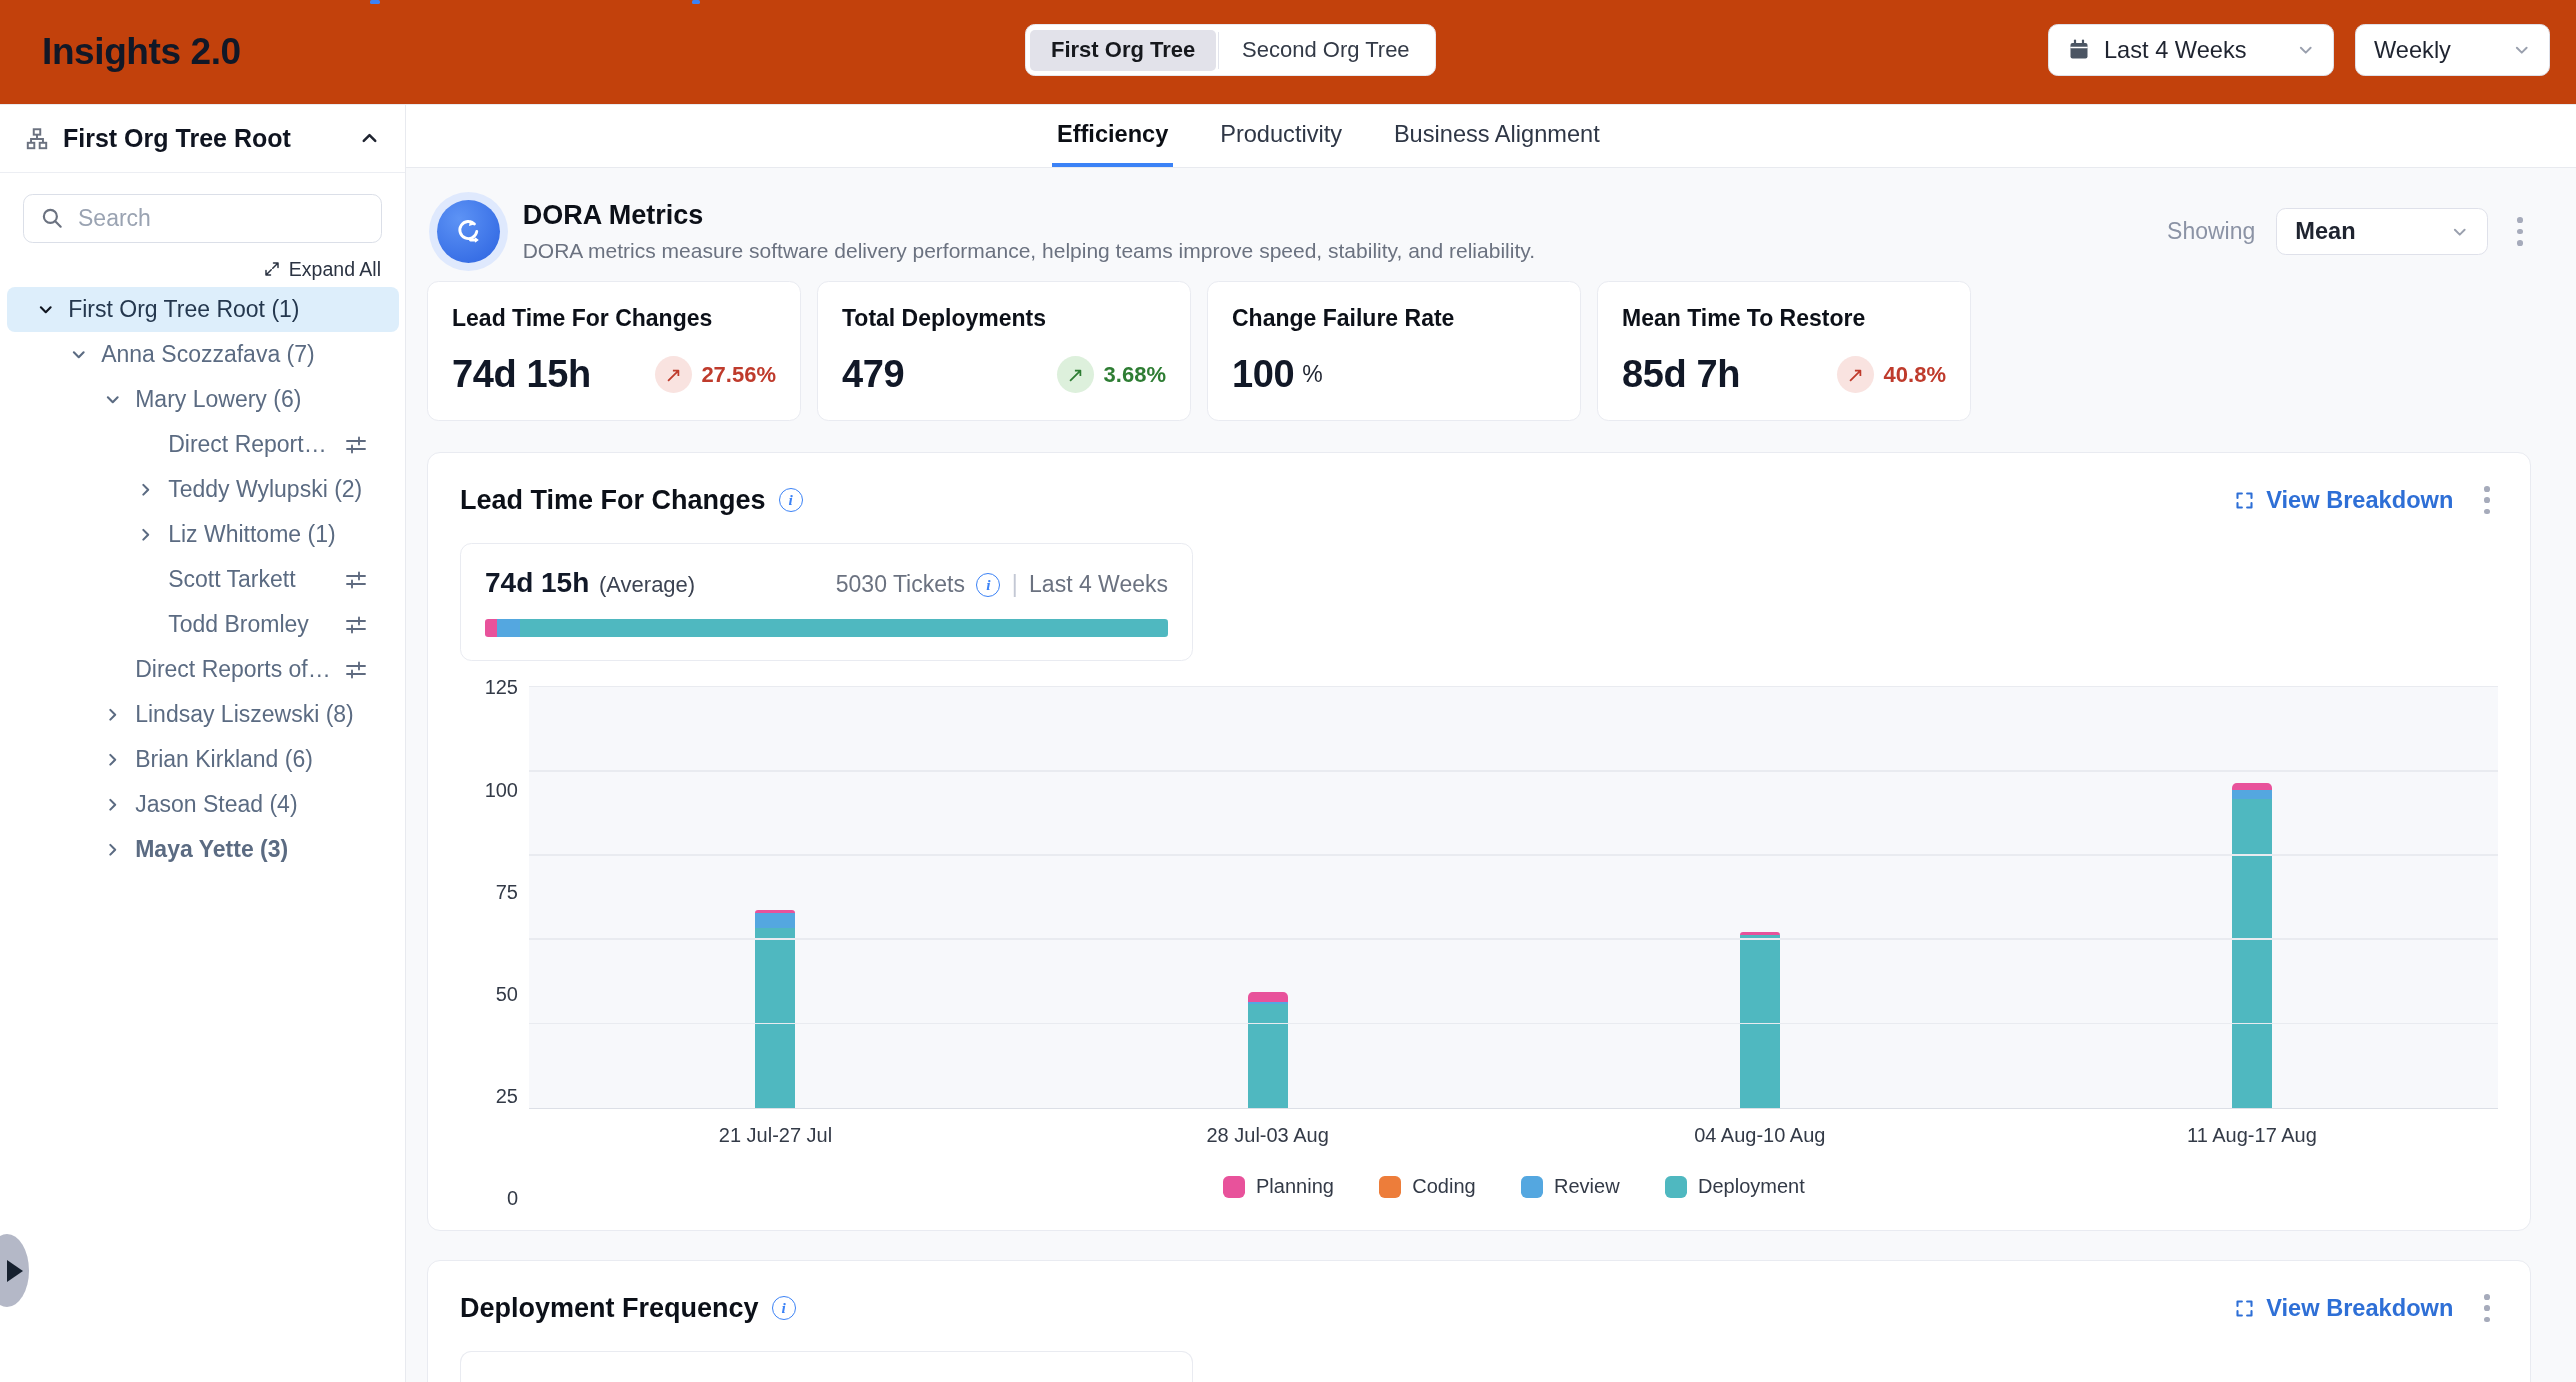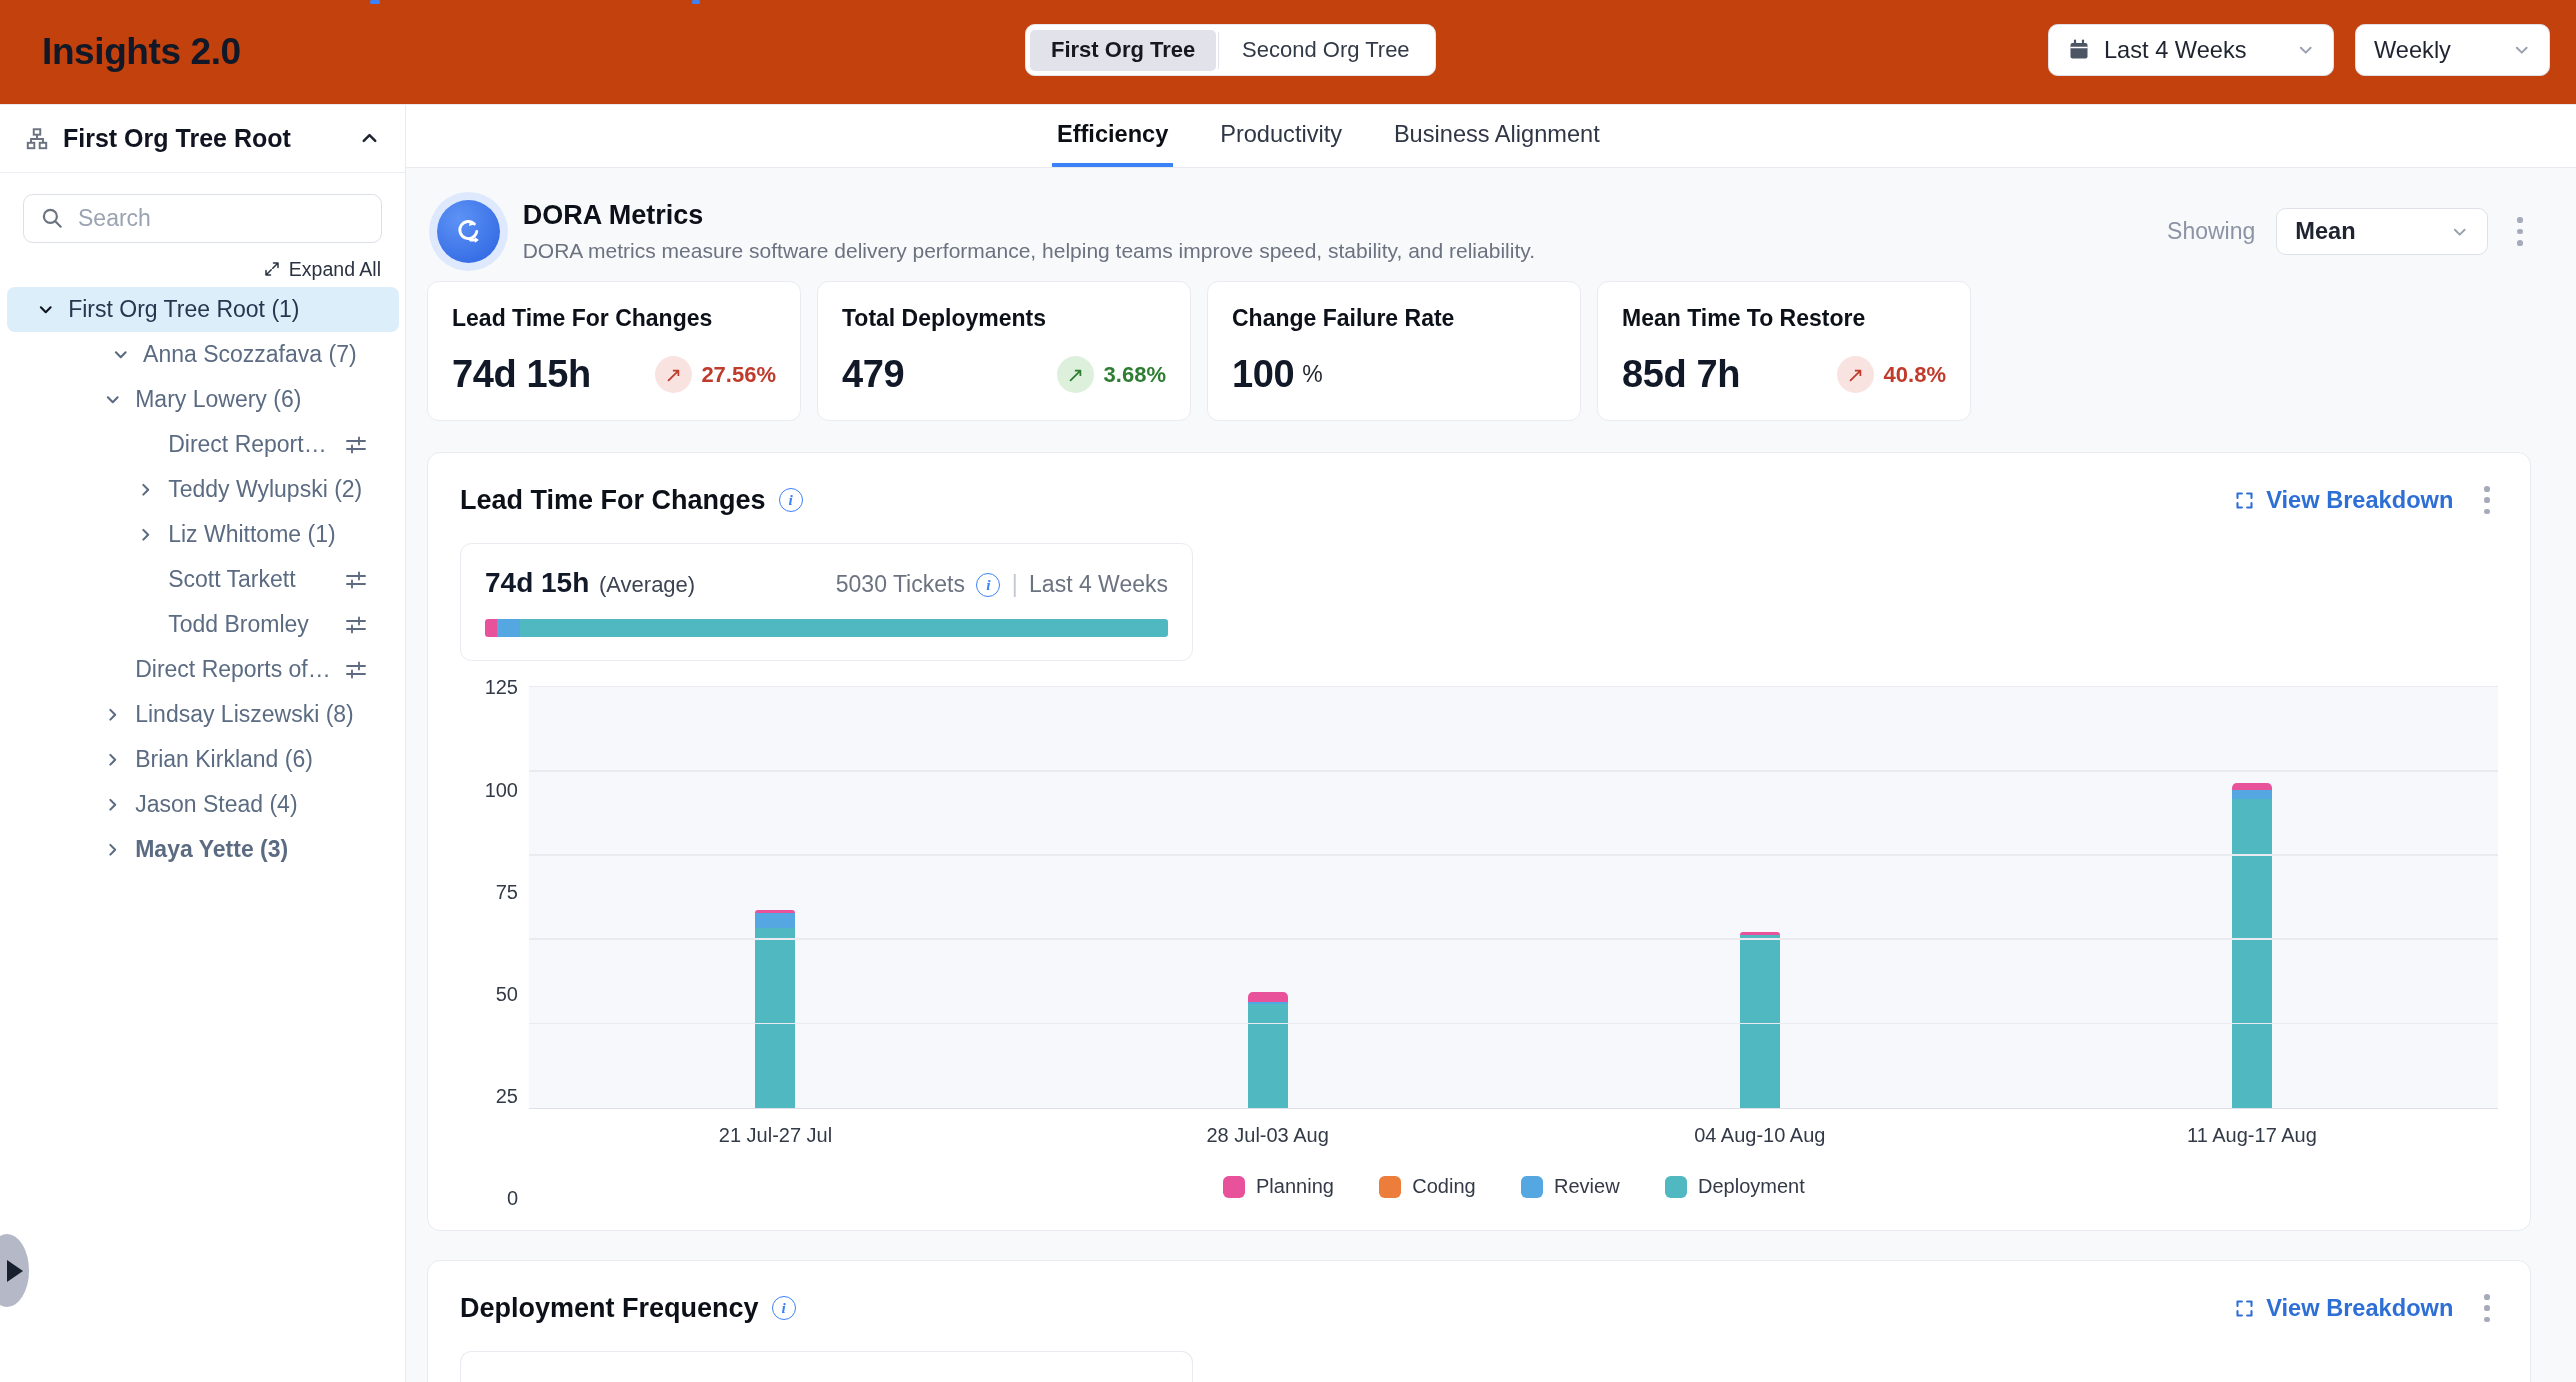--- a/index.html
+++ b/index.html
@@ -222,21 +222,21 @@
 
       <div class="tree">
           <div class="tree-row selected" style="padding-left: 26px;">
             <span class="tchev icon">
               <svg width="19.5" height="19.5" viewBox="0 0 24 24">
                 <polyline points="6,9 12,15 18,9" fill="none" stroke="currentColor" stroke-width="2.6" stroke-linecap="round" stroke-linejoin="round"></polyline>
               </svg>
             </span>
             <span class="tlabel">First Org Tree Root (1)</span>
           </div>
-          <div class="tree-row" style="padding-left: 59px; justify-content: center;">
+          <div class="tree-row" style="padding-left: 59px;">
             <span class="tchev icon">
               <svg width="19.5" height="19.5" viewBox="0 0 24 24">
                 <polyline points="6,9 12,15 18,9" fill="none" stroke="currentColor" stroke-width="2.6" stroke-linecap="round" stroke-linejoin="round"></polyline>
               </svg>
             </span>
             <span class="tlabel">Anna Scozzafava (7)</span>
           </div>
           <div class="tree-row" style="padding-left: 93px;">
             <span class="tchev icon">
               <svg width="19.5" height="19.5" viewBox="0 0 24 24">

